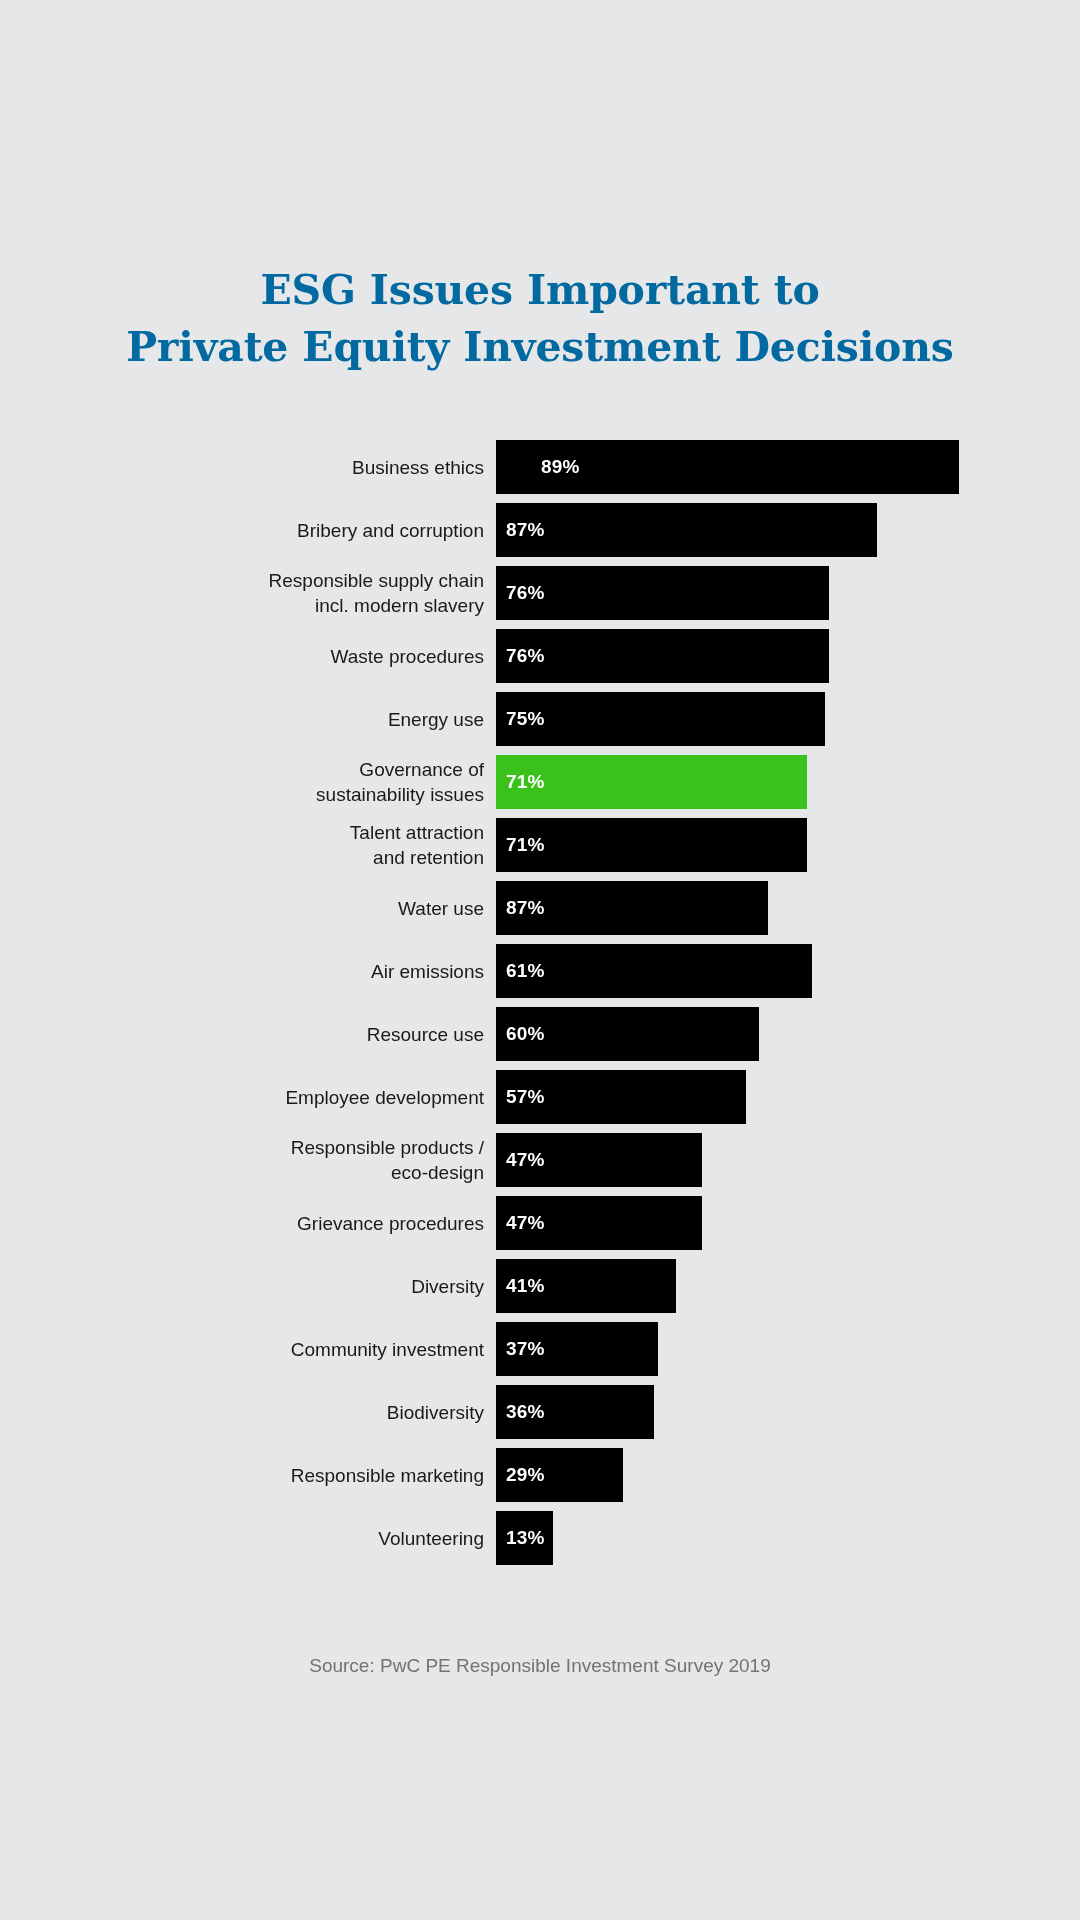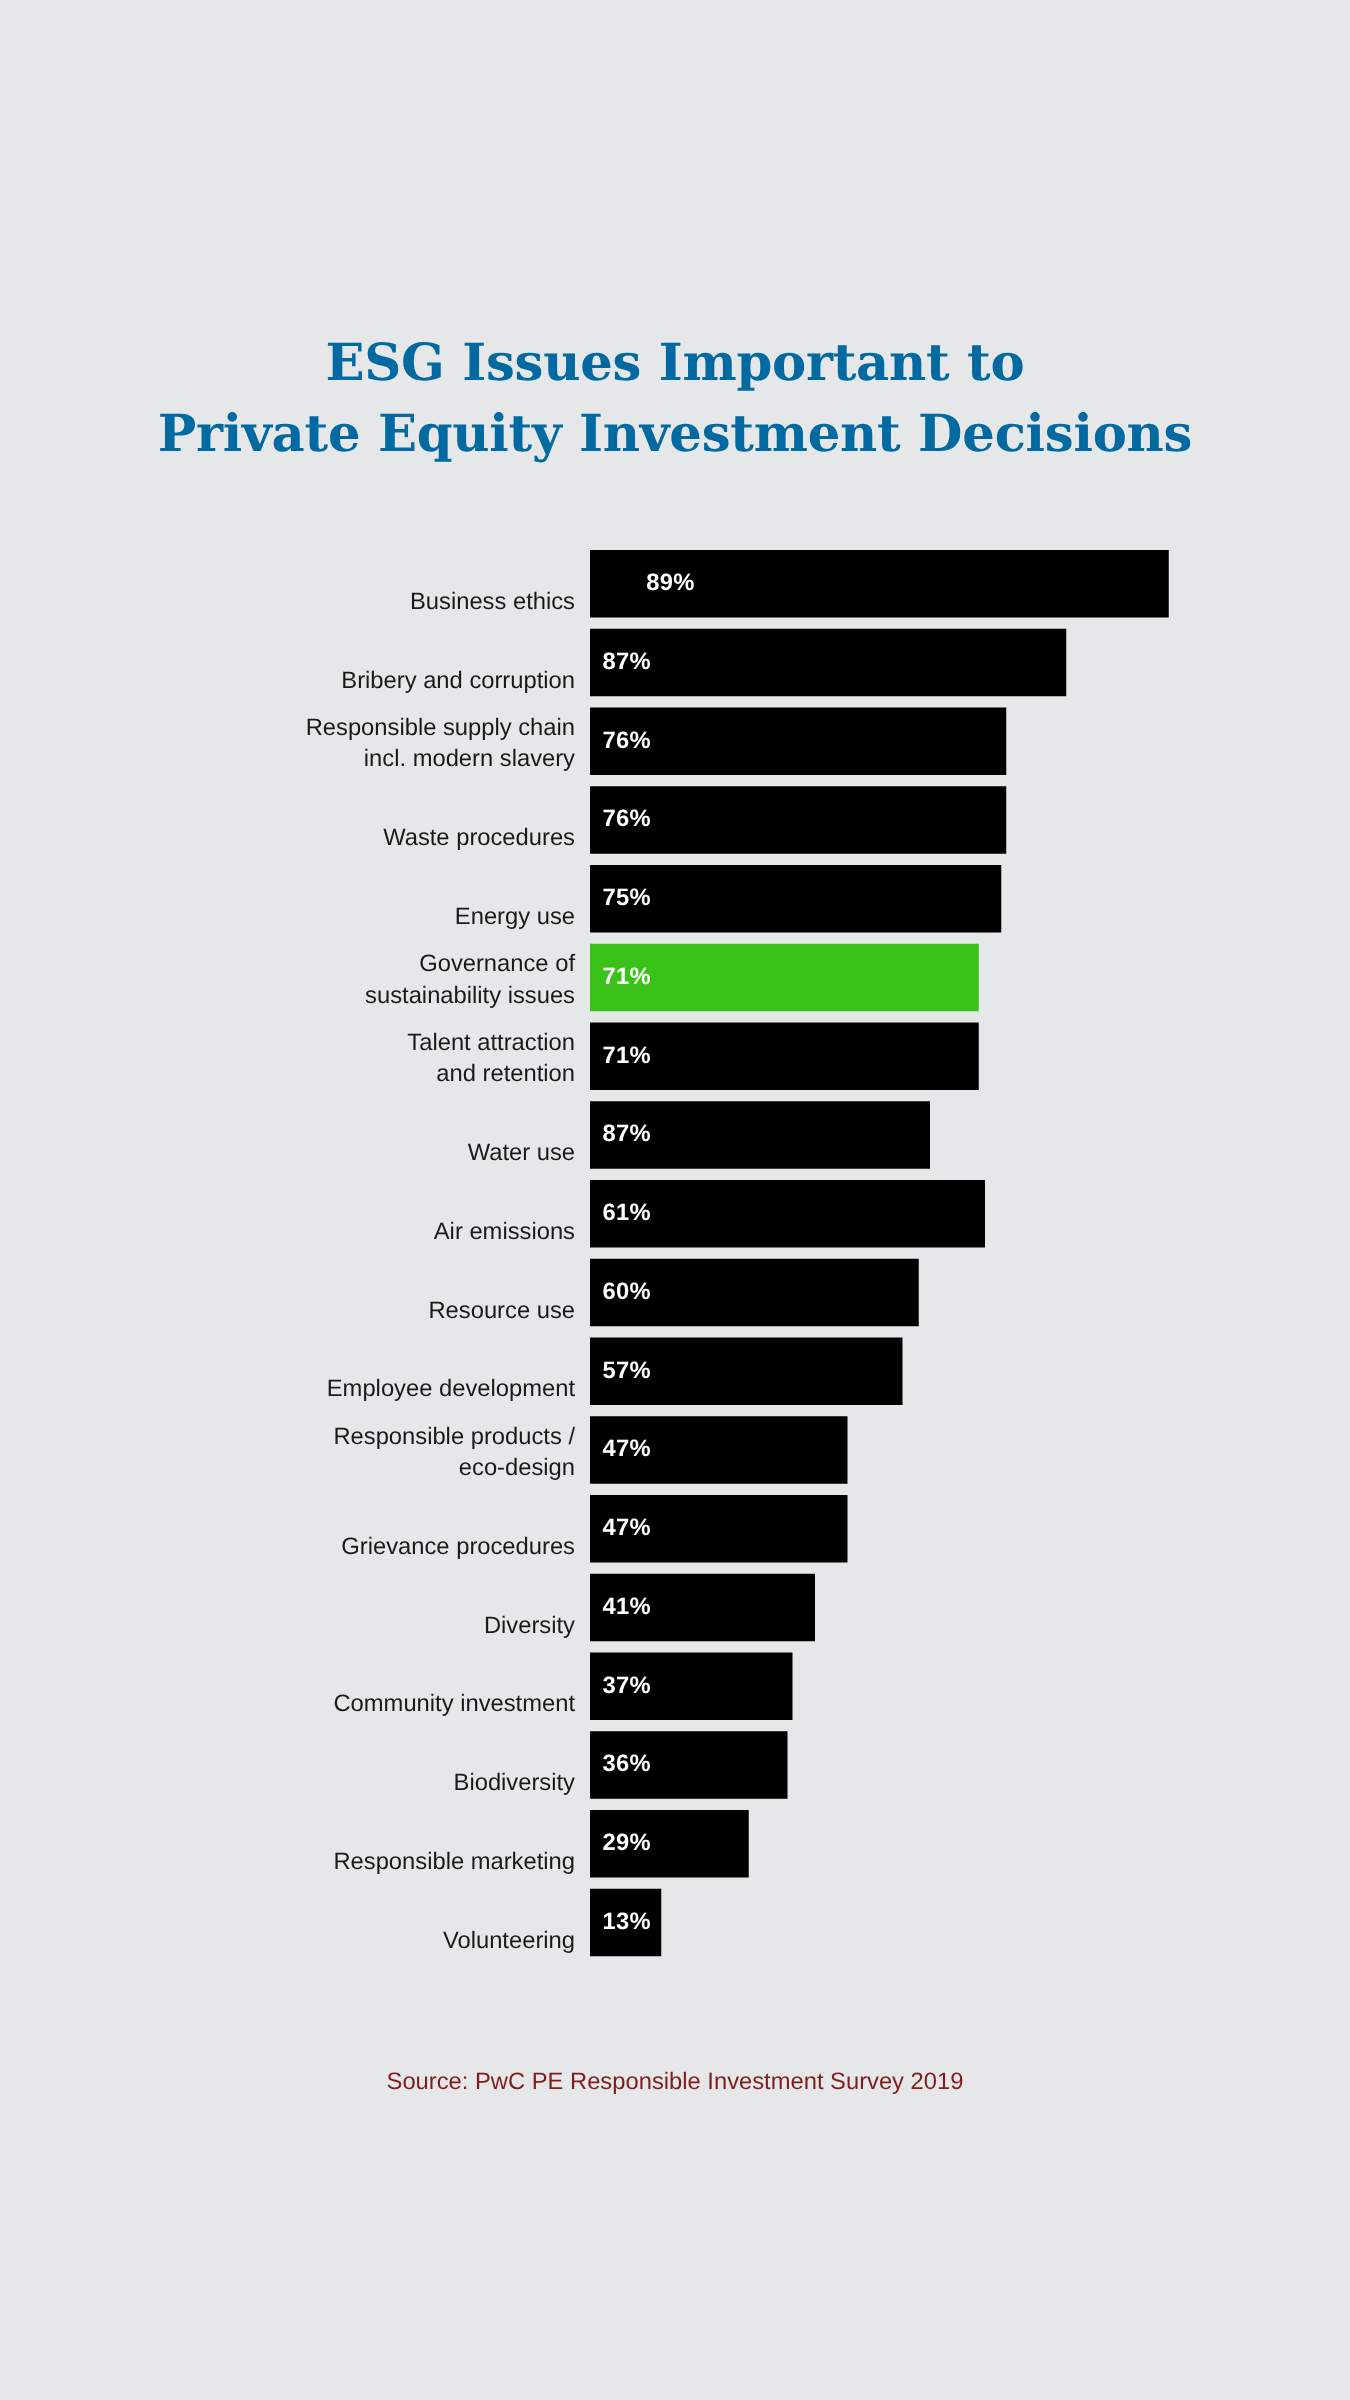--- a/index.html
+++ b/index.html
@@ -35,23 +35,24 @@
     letter-spacing: -0.2px;
   }
   .chart {
     position: absolute;
     top: 440px;
     left: 0;
     width: 1080px;
   }
   .row {
     display: flex;
-    align-items: flex-end;
+    align-items: center;
     height: 54px;
     margin-bottom: 9px;
+    margin-left: 24px;
   }
   .row-label {
     width: 472px;
     flex: 0 0 472px;
     text-align: right;
     padding-right: 12px;
     box-sizing: border-box;
     font-size: 19px;
     line-height: 25px;
     color: #1a1a1a;
@@ -84,21 +85,21 @@
     font-weight: bold;
     letter-spacing: 0.2px;
   }
   .source {
     position: absolute;
     top: 1655px;
     left: 0;
     width: 1080px;
     text-align: center;
     font-size: 19px;
-    color: #7f1d1d;
+    color: #737373;
   }
 </style>
 </head>
 <body>
 
 <div class="page">
 
   <div class="title-block">
     <div class="title-line">ESG Issues Important to</div>
     <div class="title-line">Private Equity Investment Decisions</div>

